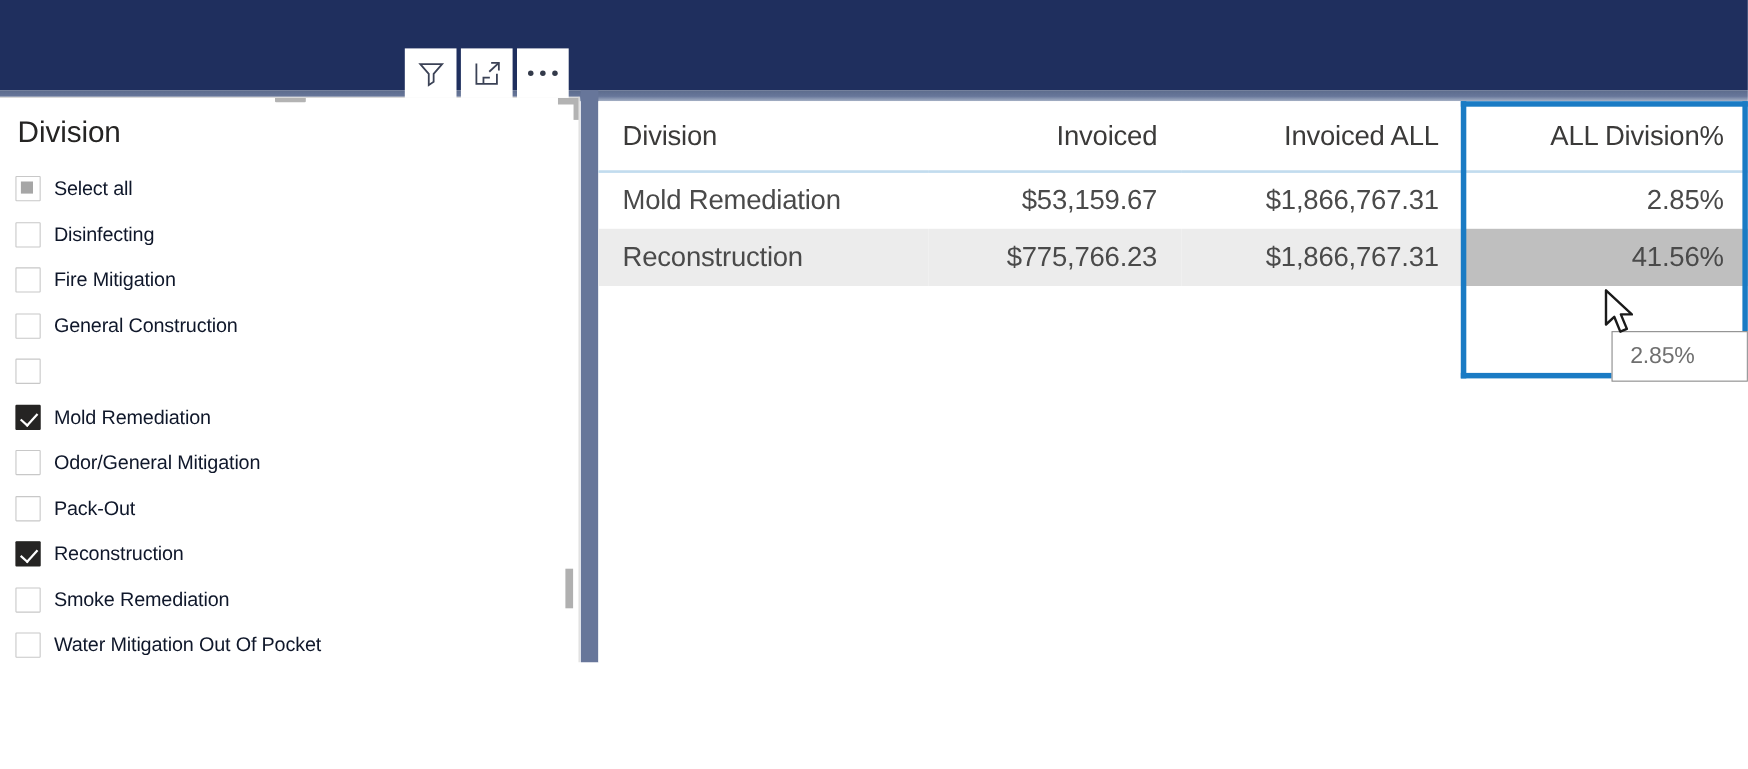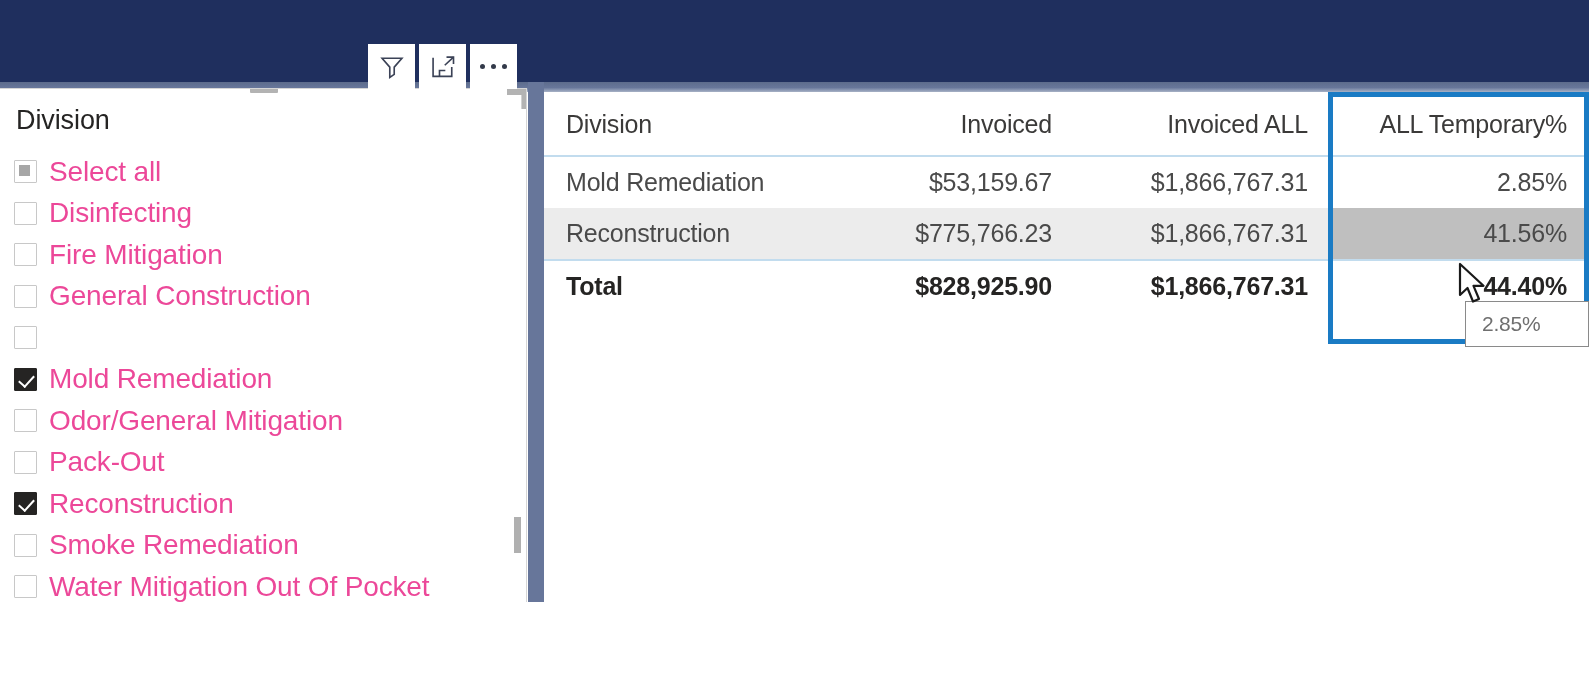--- a/index.html
+++ b/index.html
@@ -124,22 +124,22 @@
     transform: rotate(42deg);
   }
   .cb.indeterminate::after {
     content: "";
     position: absolute;
     left: 4px; top: 4px;
     width: 11px; height: 11px;
     background: #a6a6a6;
   }
   .slicer-label {
-    font-size: 28px;
-    color: #ec4899;
+    font-size: 18px;
+    color: #0f172a;
     white-space: nowrap;
     letter-spacing: -0.15px;
   }
   .slicer-scroll-track {
     position: absolute;
     right: 3px; top: 0;
     width: 9px; height: 611px;
   }
   .slicer-scroll-thumb {
     position: absolute;
@@ -353,42 +353,36 @@
         <col class="c-div">
           <col class="c-inv">
           <col class="c-all">
           <col class="c-pct">
       </colgroup>
       <thead>
         <tr>
           <th class="left">Division</th>
           <th class="right">Invoiced</th>
           <th class="right">Invoiced ALL</th>
-          <th class="right">ALL Temporary%</th>
+          <th class="right">ALL Division%</th>
         </tr>
       </thead>
       <tbody id="matrix-body">
           <tr>
             <td class="left">Mold Remediation</td>
             <td class="right">$53,159.67</td>
             <td class="right">$1,866,767.31</td>
             <td class="right">2.85%</td>
           </tr>
           <tr class="row-alt">
             <td class="left">Reconstruction</td>
             <td class="right">$775,766.23</td>
             <td class="right">$1,866,767.31</td>
             <td class="right cell-hover-highlight">41.56%</td>
           </tr>
-          <tr class="row-total">
-            <td class="left">Total</td>
-            <td class="right">$828,925.90</td>
-            <td class="right">$1,866,767.31</td>
-            <td class="right">44.40%</td>
-          </tr>
         </tbody>
     </table>
   </div>
 
   <div class="col-select-box"></div>
   <div class="col-select-box-right"></div>
 
   <div class="tooltip">
     <span class="tooltip-text">2.85%</span>
   </div>

